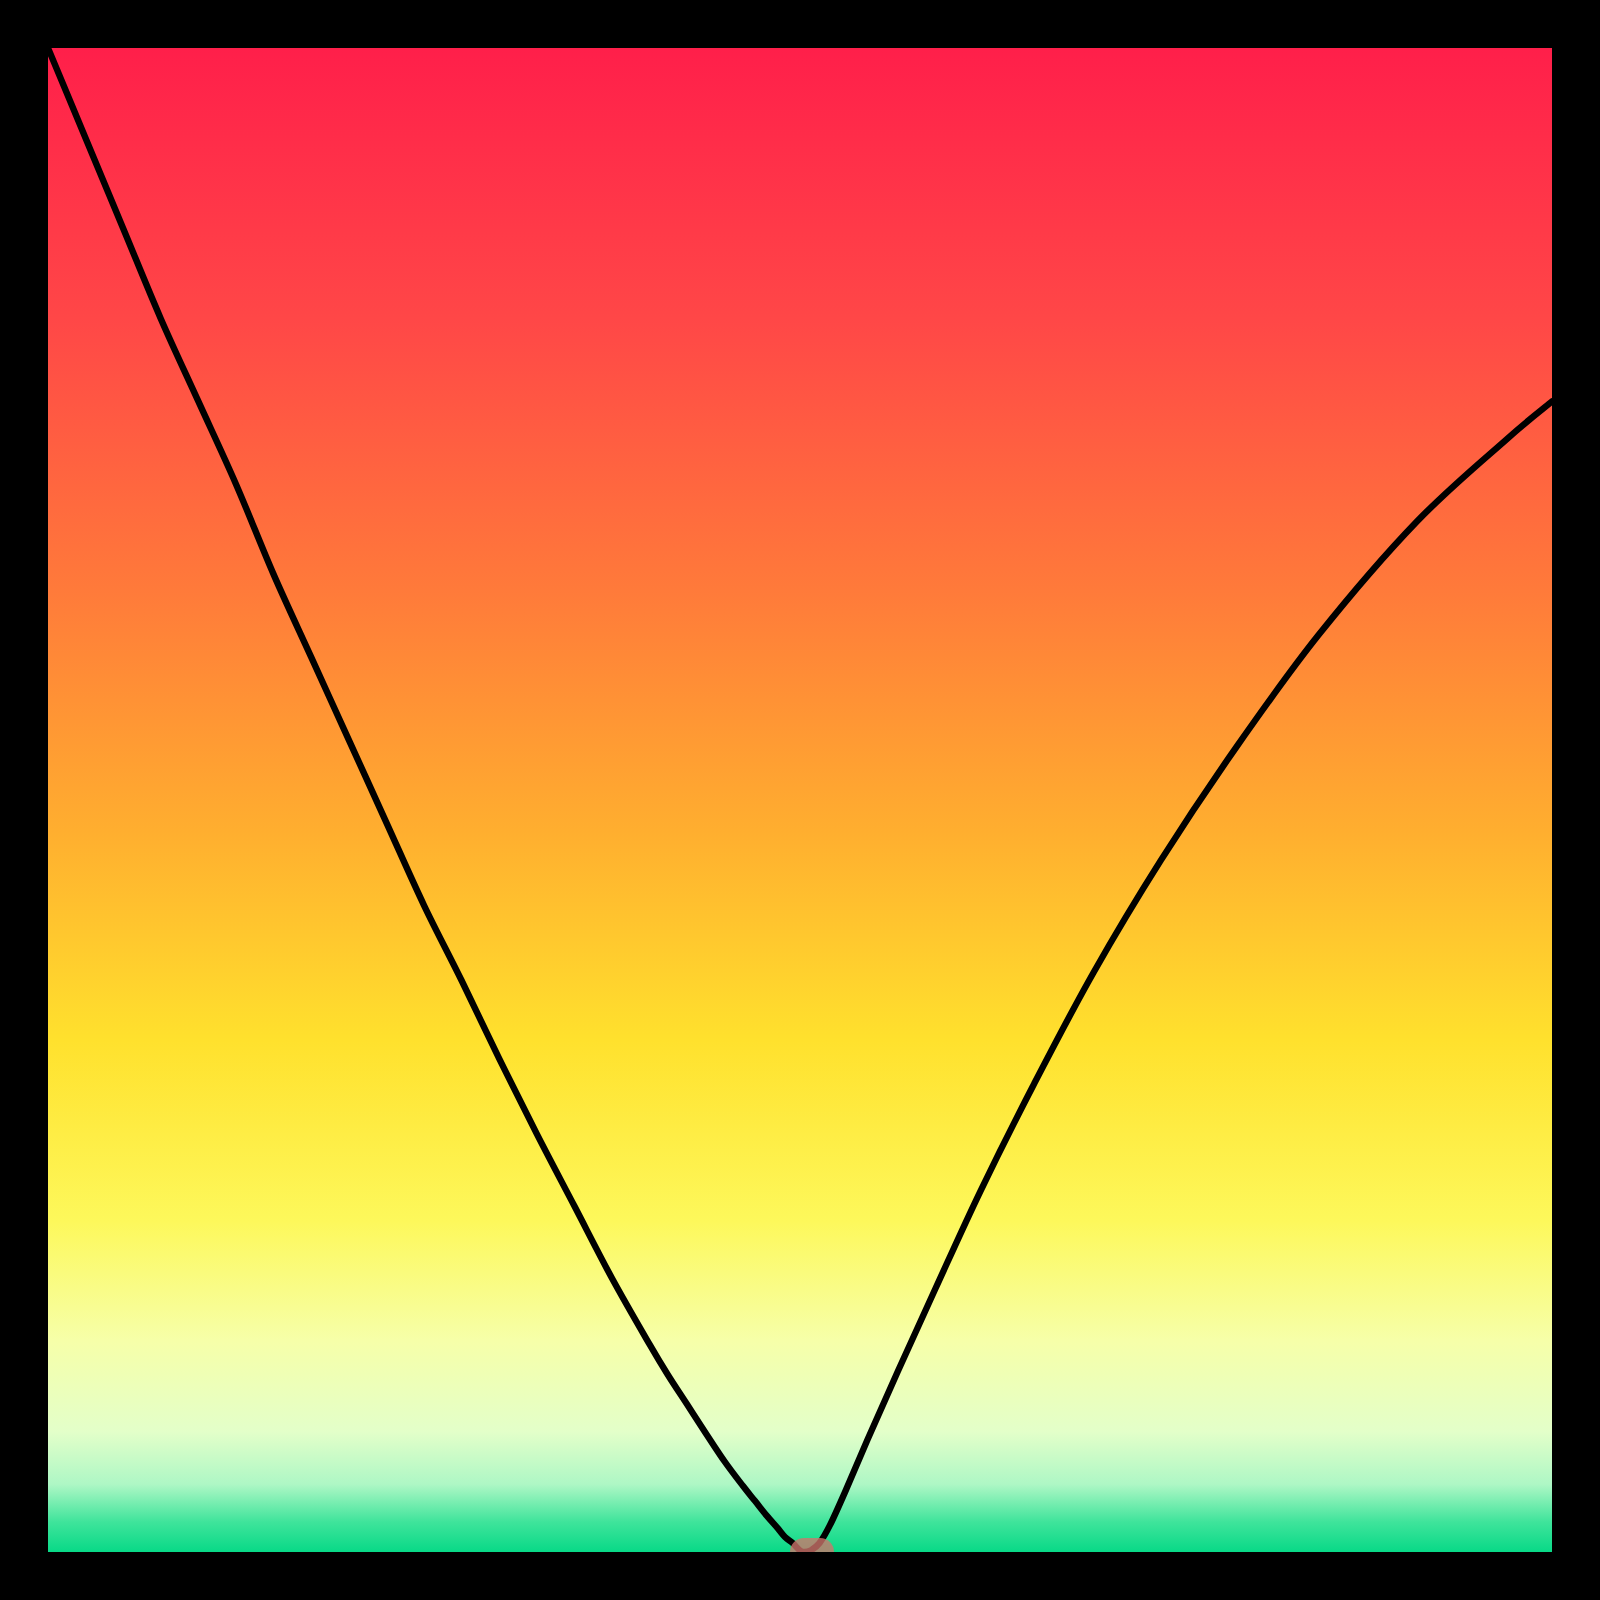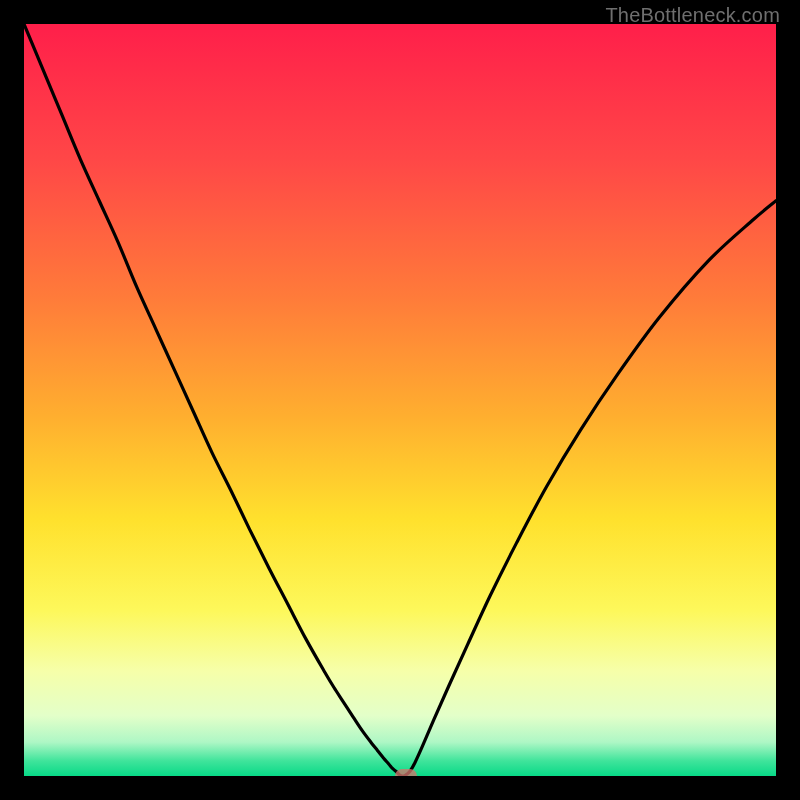--- a/index.html
+++ b/index.html
@@ -78,14 +78,13 @@
       <rect x="0" y="0" width="752" height="752" fill="url(#bg-grad)"></rect>
     </svg>
 
     <svg class="curve" viewBox="0 0 752 752" preserveAspectRatio="none">
       <path id="curve-path" fill="none" stroke-width="3.2" stroke-linejoin="round" stroke-linecap="round" d="M 0 0 C 3.1333333333333333 7.5200000000000005, 12.533333333333335 30.080000000000005, 18.8 45.120000000000005 C 25.066666666666666 60.160000000000004, 31.333333333333336 75.2, 37.6 90.24000000000001 C 43.86666666666667 105.28000000000002, 50.13333333333333 120.94666666666667, 56.4 135.36 C 62.666666666666664 149.77333333333334, 68.93333333333334 162.93333333333337, 75.2 176.72000000000003 C 81.46666666666667 190.5066666666667, 87.73333333333333 203.6666666666667, 94 218.08000000000004 C 100.26666666666667 232.49333333333337, 106.53333333333333 248.78666666666666, 112.8 263.2 C 119.06666666666666 277.61333333333334, 125.33333333333333 290.7733333333333, 131.6 304.56 C 137.86666666666667 318.3466666666667, 144.13333333333333 332.13333333333327, 150.4 345.91999999999996 C 156.66666666666669 359.70666666666665, 162.93333333333334 373.49333333333334, 169.20000000000002 387.28000000000003 C 175.4666666666667 401.0666666666667, 181.73333333333335 415.48, 188 428.64 C 194.26666666666665 441.79999999999995, 200.53333333333336 453.456, 206.8 466.24 C 213.06666666666666 479.024, 219.33333333333331 492.56, 225.6 505.344 C 231.86666666666667 518.1279999999999, 238.13333333333333 530.6613333333333, 244.4 542.944 C 250.66666666666669 555.2266666666666, 256.93333333333334 567.0079999999999, 263.2 579.04 C 269.46666666666664 591.072, 275.73333333333335 603.6053333333333, 282 615.136 C 288.26666666666665 626.6666666666666, 296.16266666666667 640.2026666666666, 300.8 648.2239999999999 C 305.43733333333336 656.2453333333333, 306.69066666666663 658.2506666666667, 309.82399999999996 663.264 C 312.9573333333333 668.2773333333333, 316.3413333333333 673.2906666666667, 319.59999999999997 678.304 C 322.85866666666664 683.3173333333333, 326.24266666666665 688.5813333333334, 329.376 693.344 C 332.5093333333333 698.1066666666667, 335.39200000000005 702.6186666666666, 338.40000000000003 706.88 C 341.408 711.1413333333334, 344.9173333333334 715.6533333333334, 347.42400000000004 718.912 C 349.9306666666667 722.1706666666666, 351.43466666666666 723.9253333333334, 353.44 726.432 C 355.44533333333334 728.9386666666667, 357.57599999999996 731.696, 359.45599999999996 733.952 C 361.33599999999996 736.208, 363.21599999999995 738.2133333333333, 364.71999999999997 739.968 C 366.224 741.7226666666667, 367.2266666666667 743.2266666666667, 368.48 744.48 C 369.73333333333335 745.7333333333333, 370.9866666666667 746.36, 372.24 747.488 C 373.49333333333334 748.6160000000001, 374.99733333333336 750.4960000000001, 376 751.248 C 377.00266666666664 752, 377.3786666666667 752, 378.25600000000003 752 C 379.1333333333334 752, 380.0106666666667 752, 381.264 751.248 C 382.51733333333334 750.4960000000001, 384.14666666666665 749.6186666666667, 385.776 747.488 C 387.4053333333334 745.3573333333334, 388.90933333333334 742.7253333333334, 391.04 738.464 C 393.1706666666667 734.2026666666667, 395.4266666666667 729.064, 398.56 721.92 C 401.6933333333333 714.776, 405.4533333333334 705.6266666666667, 409.84000000000003 695.6 C 414.2266666666667 685.5733333333334, 419.23999999999995 674.2933333333333, 424.87999999999994 661.76 C 430.5199999999999 649.2266666666667, 436.78666666666663 635.4399999999999, 443.67999999999995 620.4 C 450.57333333333327 605.36, 458.09333333333336 588.4399999999999, 466.24 571.52 C 474.38666666666666 554.6, 483.16 537.0533333333333, 492.56 518.88 C 501.96 500.70666666666665, 511.9866666666667 481.28000000000003, 522.64 462.48 C 533.2933333333333 443.68, 544.5733333333334 424.88, 556.48 406.08 C 568.3866666666667 387.28, 580.9200000000001 368.47999999999996, 594.08 349.67999999999995 C 607.24 330.87999999999994, 620.4 312.08000000000004, 635.4399999999999 293.28000000000003 C 650.4799999999999 274.48, 668.6533333333334 253.17333333333335, 684.32 236.88 C 699.9866666666667 220.58666666666664, 718.16 205.54666666666665, 729.4399999999999 195.51999999999998 C 740.7199999999999 185.4933333333333, 748.24 179.85333333333335, 752 176.72000000000003" stroke="#000000"></path>
     </svg>
 
     <div id="min-marker" class="marker" style="left: 382.016px; top: 752px; background: rgb(207, 116, 107);"></div>
   </div>
 
-  <div class="watermark">TheBottleneck.com</div>
 </div>
 
 </body></html>

